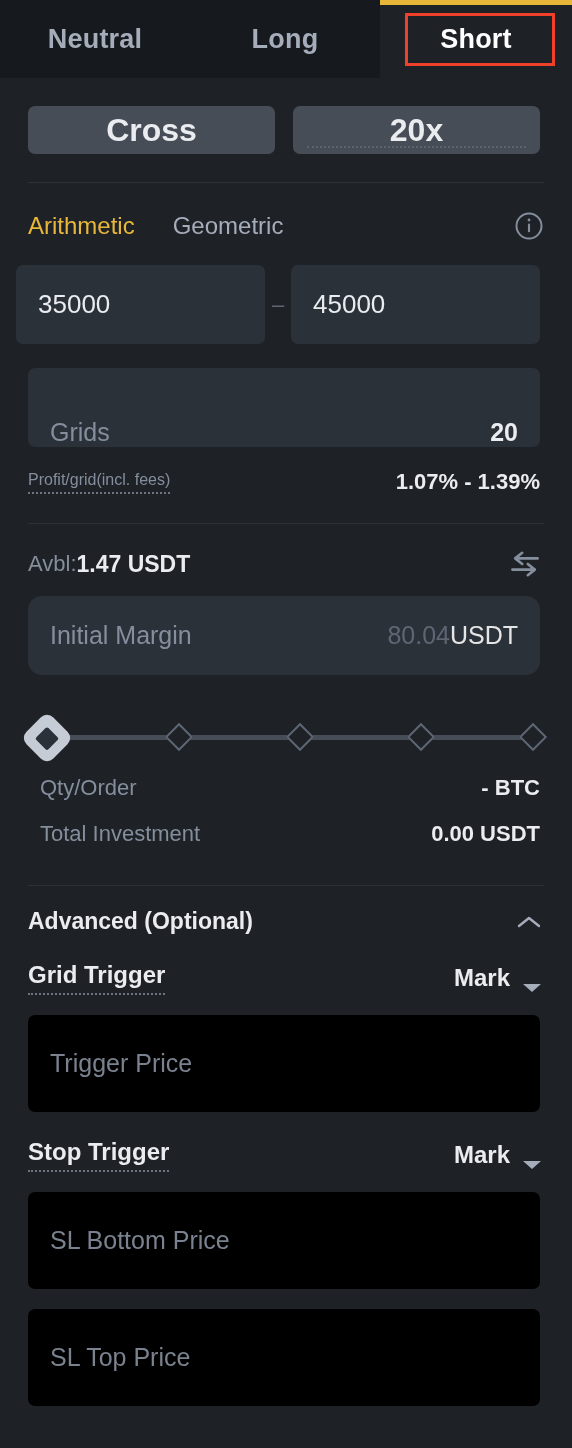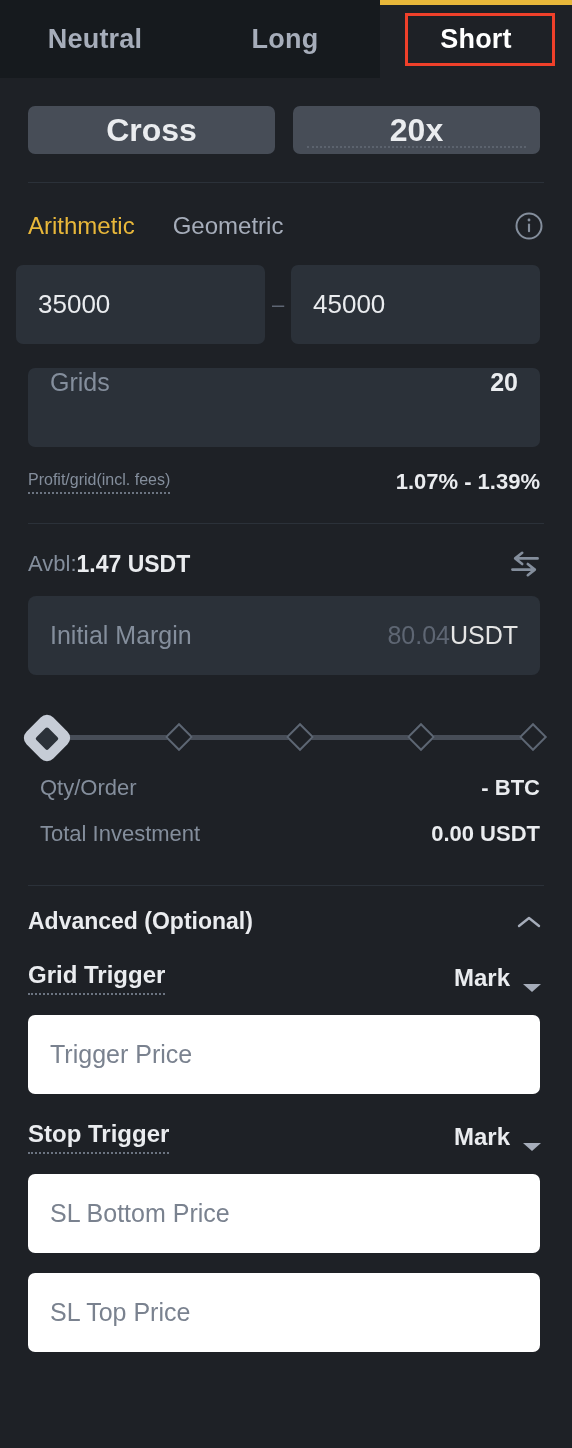--- a/index.html
+++ b/index.html
@@ -138,21 +138,21 @@
     color: #eaecef;
   }
 
   
   .grids-wrap { padding: 24px 32px 0 28px; }
   .grids-field {
     background: #2b3139;
     border-radius: 7px;
     height: 79px;
     display: flex;
-    align-items: flex-start;
+    align-items: flex-end;
     justify-content: space-between;
     padding: 0 22px;
     box-sizing: border-box;
   }
   .grids-label { font-size: 25px; color: #848e9c; }
   .grids-value { font-size: 25px; font-weight: bold; color: #eaecef; }
 
   
   .kv-row {
     display: flex;
@@ -175,21 +175,21 @@
     padding: 26px 30px 0 28px;
   }
   .avbl-label { font-size: 22px; color: #848e9c; }
   .avbl-value { font-size: 23px; font-weight: bold; color: #eaecef; }
   .swap-icon { margin-left: auto; width: 34px; height: 28px; }
 
   
   .margin-wrap { padding: 18px 32px 0 28px; }
   .margin-field {
     background: #2b3139;
-    border-radius: 8px;
+    border-radius: 14px;
     height: 79px;
     display: flex;
     align-items: center;
     padding: 0 22px;
     box-sizing: border-box;
   }
   .margin-label { font-size: 25px; color: #848e9c; }
   .margin-ph { margin-left: auto; font-size: 25px; color: #5e6673; }
   .margin-unit { font-size: 25px; color: #e5e5e5; }
 
@@ -272,23 +272,23 @@
     align-items: center;
     gap: 12px;
     font-size: 24px;
     font-weight: bold;
     color: #eaecef;
   }
   .caret { width: 20px; height: 12px; }
 
   .input-wrap { padding: 20px 32px 0 28px; }
   .input-box {
-    background: #ffffff;
+    background: #000000;
     border-radius: 7px;
-    height: 79px;
+    height: 97px;
     display: flex;
     align-items: center;
     padding: 0 22px;
     box-sizing: border-box;
   }
   .input-ph { font-size: 25px; color: #7a828f; }
 </style>
 </head>
 <body>
 

